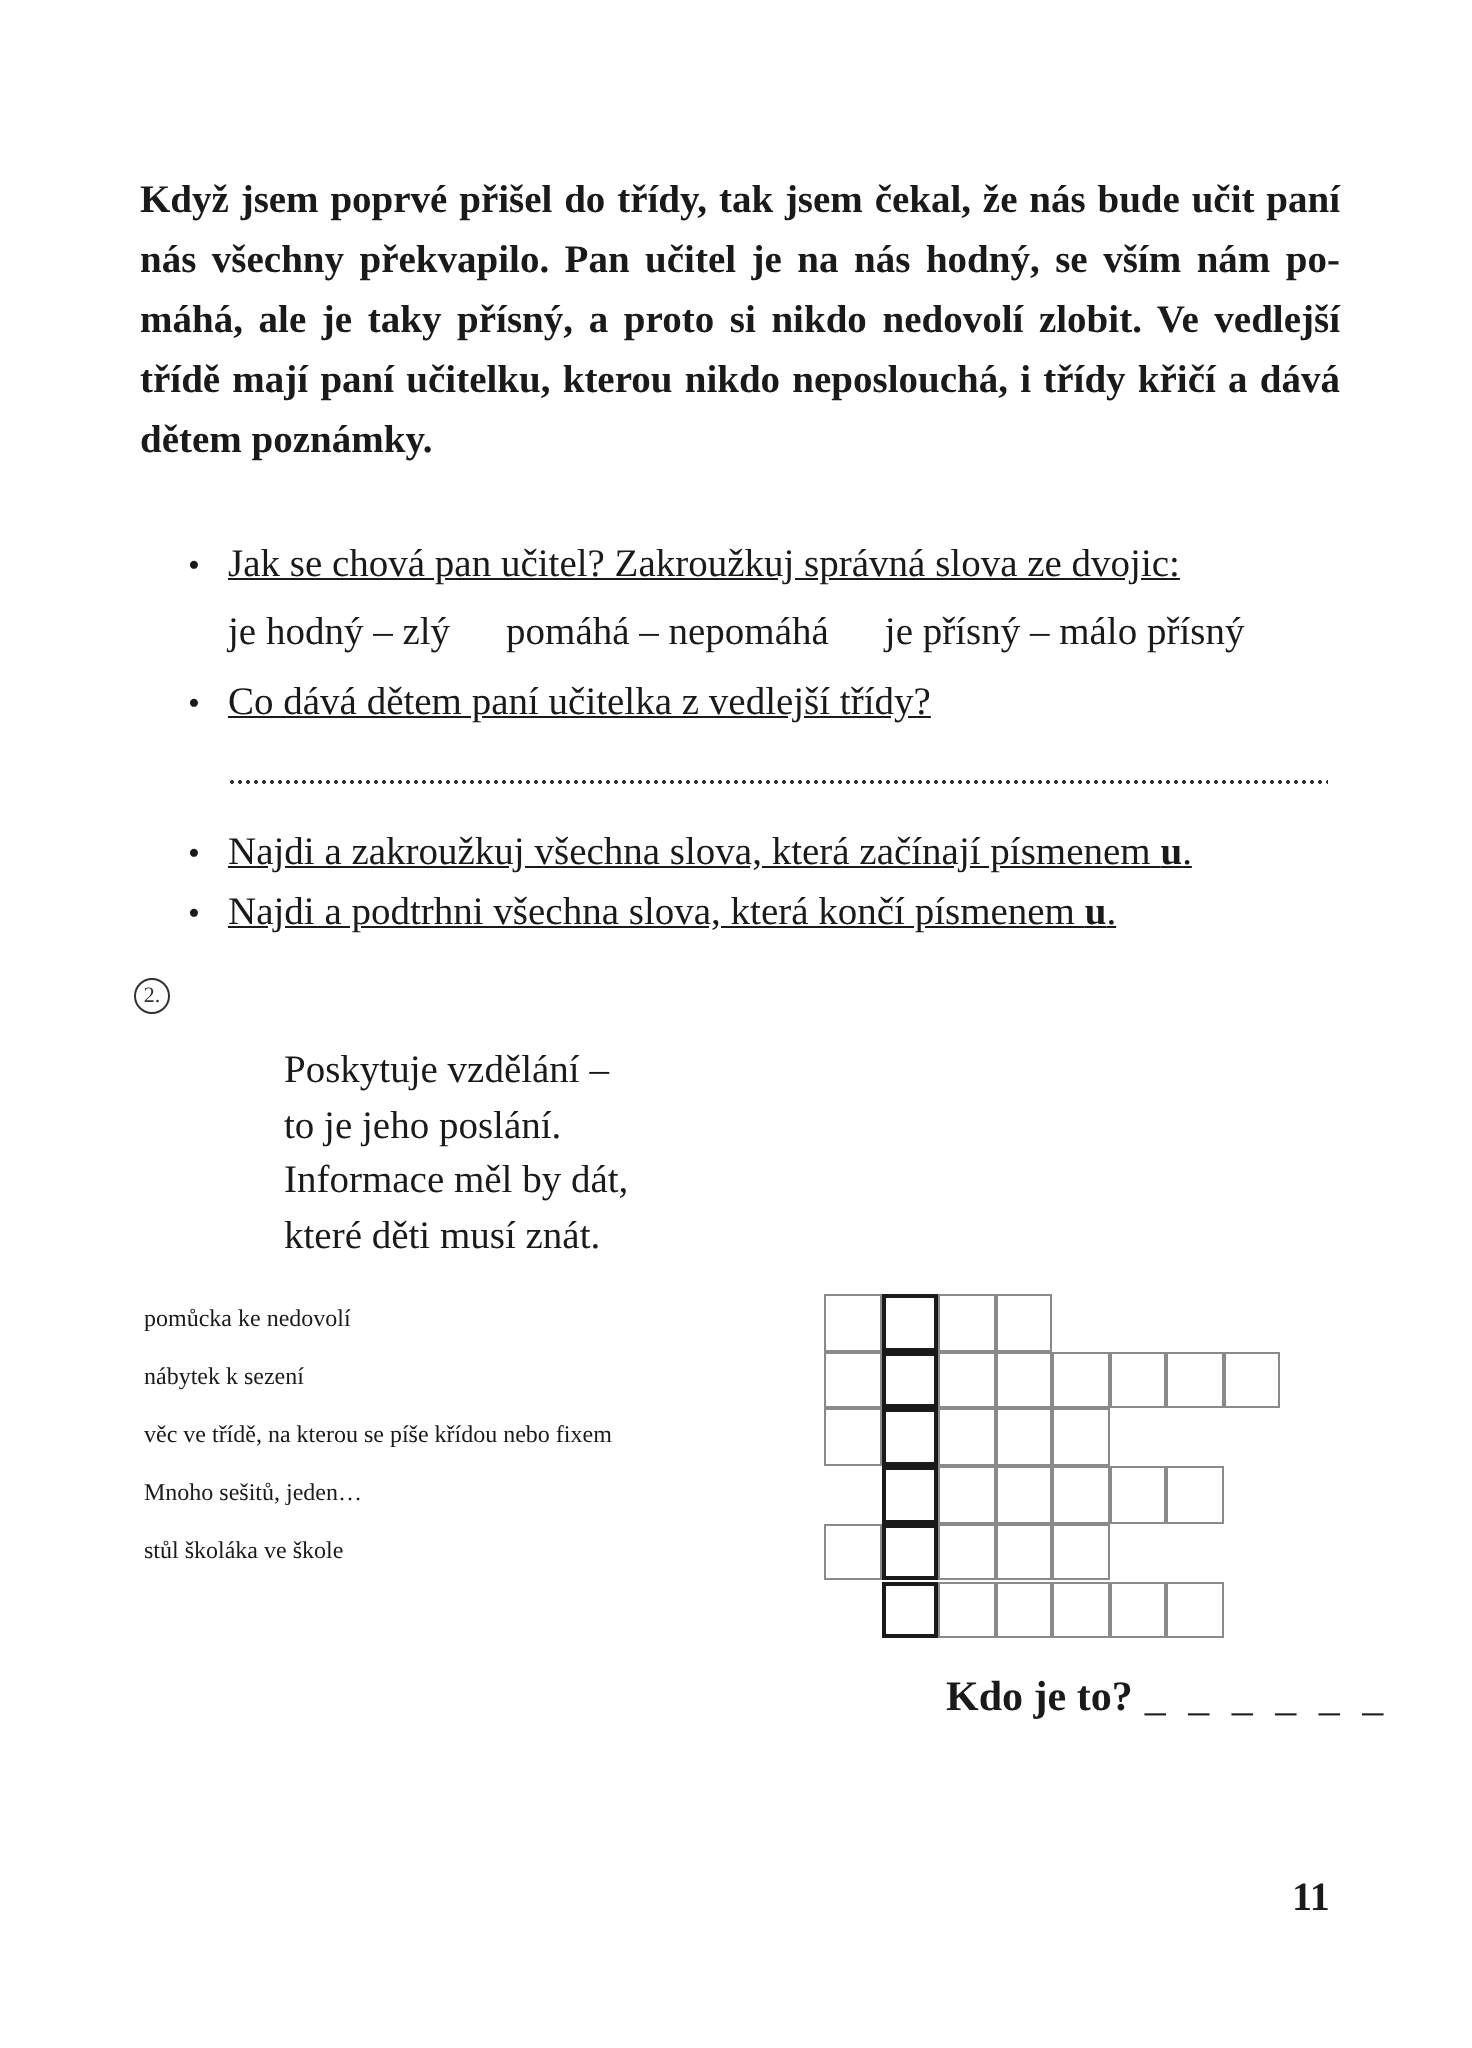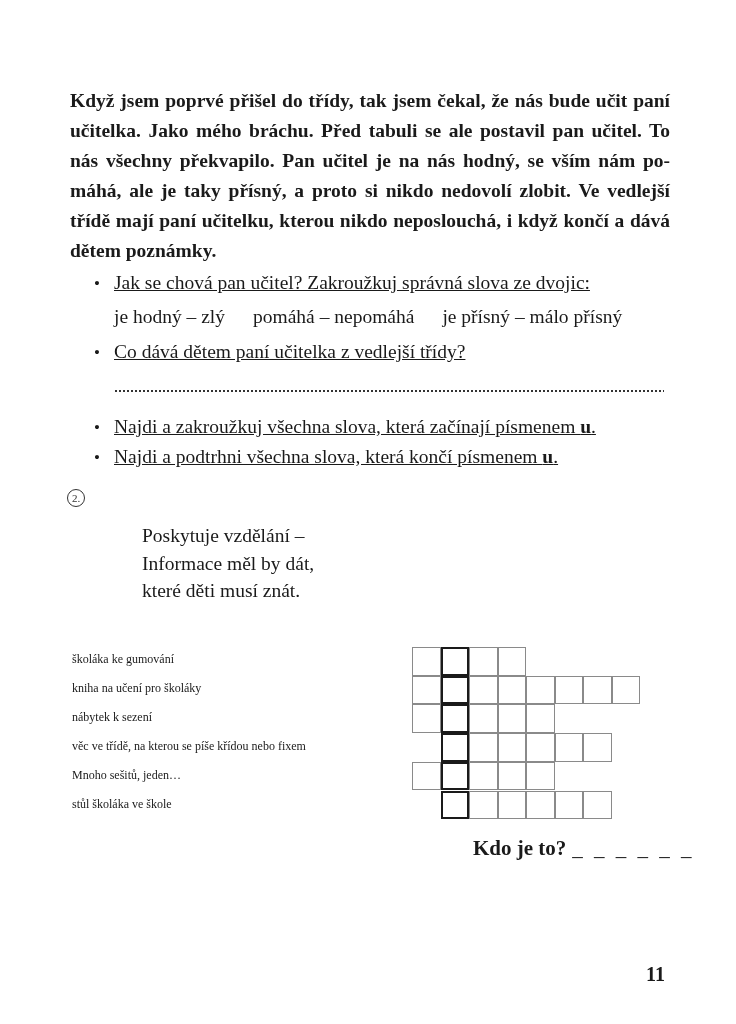--- a/index.html
+++ b/index.html
@@ -31,31 +31,30 @@
   .clues { position: absolute; left: 72px; top: 652px; font-size: 12px; }
   .clues div { height: 29px; white-space: nowrap; }
   .grid { position: absolute; left: 412px; top: 647px; }
   .cell {
     position: absolute; width: 28.5px; height: 28.7px; box-sizing: border-box;
     border: 1.3px solid #8a8a8a; background: #fff;
   }
   .cell.key { border: 2.2px solid #1a1a1a; z-index: 2; }
   .who { position: absolute; left: 473px; top: 836px; font-size: 21px; font-weight: bold; white-space: nowrap; }
   .who .blanks { font-weight: normal; letter-spacing: 3px; margin-left: 6px; }
-  .page-num { position: absolute; left: 646px; top: 963px; font-size: 20px; font-weight: bold; }
+  .page-num { position: absolute; left: 646px; top: 938px; font-size: 20px; font-weight: bold; }
 </style>
 </head>
 <body>
 
 <div class="story abs">
   <span class="line">Když jsem poprvé přišel do třídy, tak jsem čekal, že nás bude učit paní</span>
-  <span class="line">učitelka. Jako mého bráchu. Před tabuli se ale postavil pan učitel. To</span>
   <span class="line">nás všechny překvapilo. Pan učitel je na nás hodný, se vším nám po-</span>
   <span class="line">máhá, ale je taky přísný, a proto si nikdo nedovolí zlobit. Ve vedlejší</span>
-  <span class="line">třídě mají paní učitelku, kterou nikdo neposlouchá, i když končí a dává</span>
+  <span class="line">třídě mají paní učitelku, kterou nikdo neposlouchá, i třídy křičí a dává</span>
   <span class="line last">dětem poznámky.</span>
 </div>
 
 <div class="bullet-row" style="top:272px">
   <span class="dot">•</span><span>Jak se chová pan učitel? Zakroužkuj správná slova ze dvojic:</span>
 </div>
 
 <div class="pairs">
   <span>je hodný – zlý</span><span>pomáhá – nepomáhá</span><span>je přísný – málo přísný</span>
 </div>
@@ -71,27 +70,27 @@
 </div>
 
 <div class="bullet-row" style="top:446px">
   <span class="dot">•</span><span>Najdi a podtrhni všechna slova, která končí písmenem </span><b>u</b><span>.</span>
 </div>
 
 <div class="circled">2.</div>
 
 <div class="poem">
   <div>Poskytuje vzdělání –</div>
+  <div>to je jeho poslání.</div>
   <div>Informace měl by dát,</div>
   <div>které děti musí znát.</div>
 </div>
 
 <div class="clues">
-  <div>školáka ke gumování</div>
-  <div>kniha na učení pro školáky</div>
+  <div>pomůcka ke nedovolí</div>
   <div>nábytek k sezení</div>
   <div>věc ve třídě, na kterou se píše křídou nebo fixem</div>
   <div>Mnoho sešitů, jeden…</div>
   <div>stůl školáka ve škole</div>
 </div>
 
 <div class="grid" id="crossword-grid">
     <div class="cell" style="left: 0px; top: 0px;"></div>
     <div class="cell key" style="left: 28.5px; top: 0px;"></div>
     <div class="cell" style="left: 57px; top: 0px;"></div>

